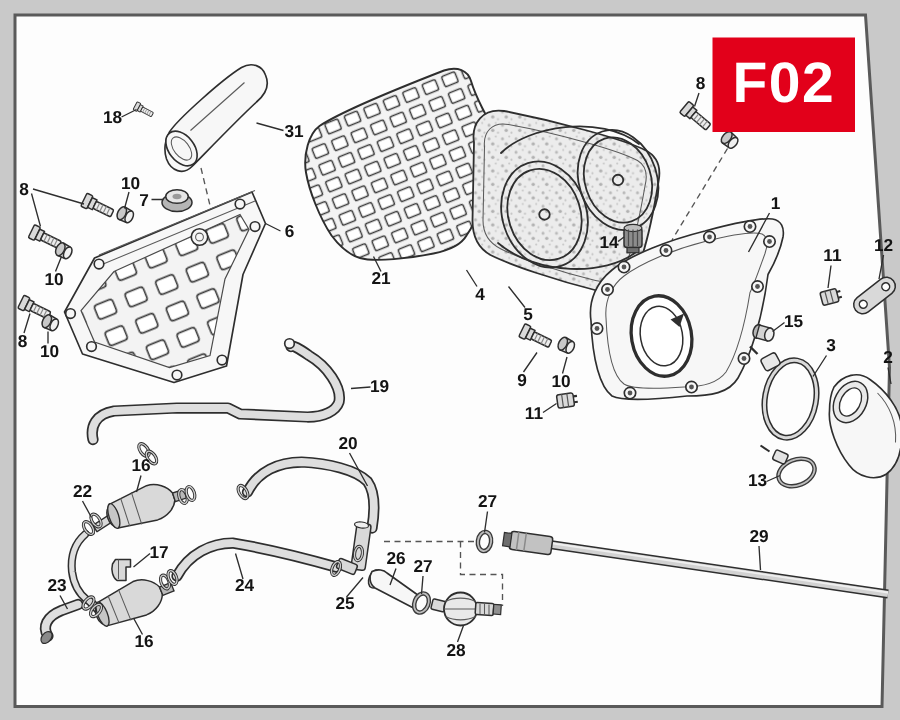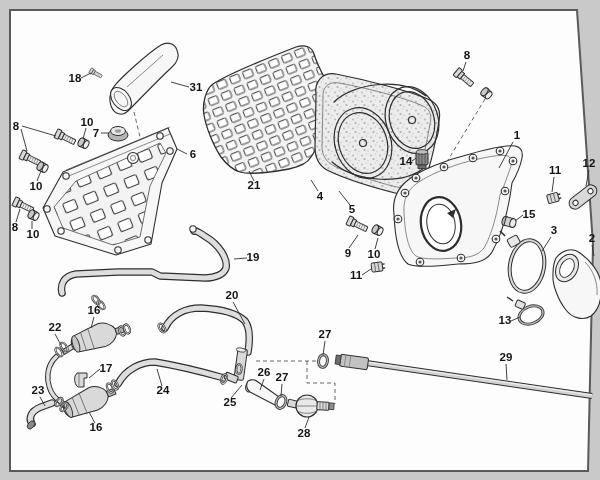--- a/index.html
+++ b/index.html
@@ -355,13 +355,16 @@
     <text class="lbl" x="163" y="394">24</text>
     <text class="lbl" x="230" y="406">25</text>
     <text class="lbl" x="96" y="431">16</text>
     <text class="lbl" x="264" y="376">26</text>
     <text class="lbl" x="282" y="381">27</text>
     <text class="lbl" x="325" y="338">27</text>
     <text class="lbl" x="304" y="437">28</text>
   </g>
 </svg>
 
+<div class="badge">
+  <span>F02</span>
 </div>
+</div>
 
 </body></html>

